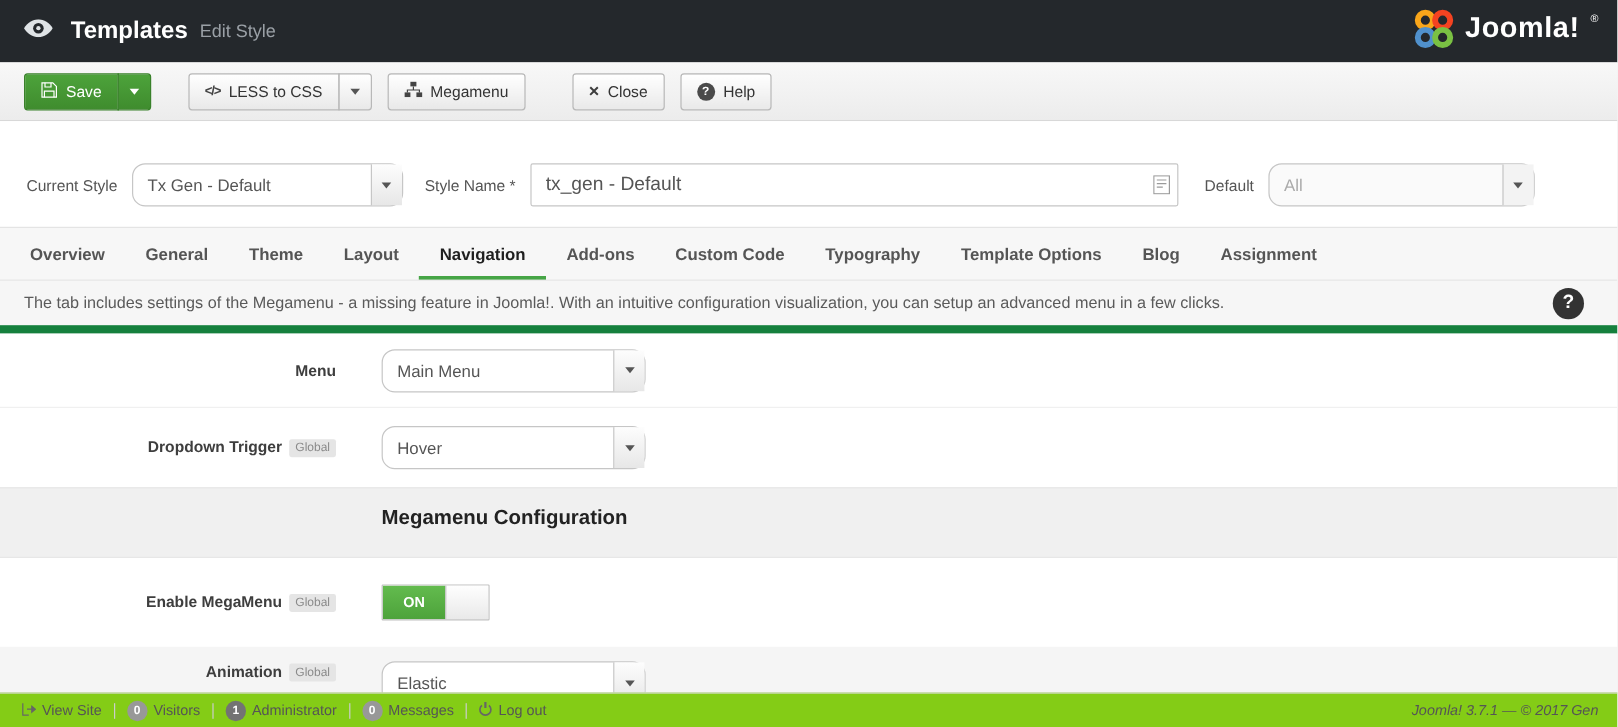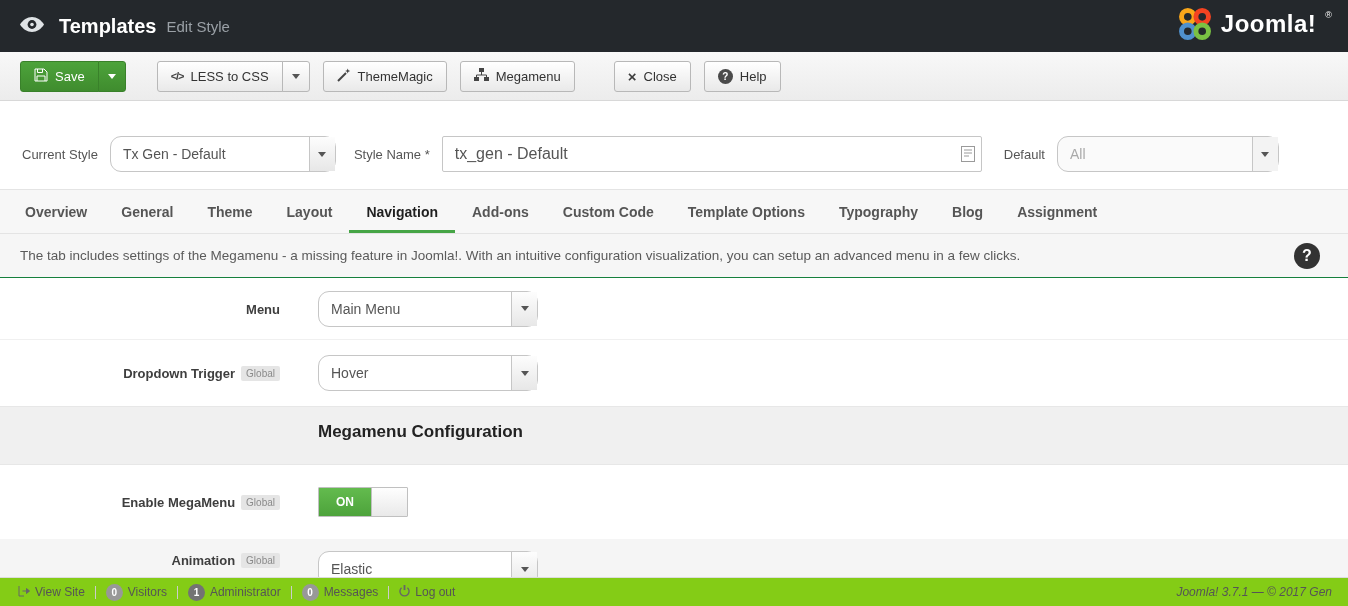--- a/index.html
+++ b/index.html
@@ -45,21 +45,21 @@
   .select.disabled {background:#fafafa; cursor:default;}
   .select.disabled .select-value {color:#aaa;}
   .select.disabled .select-caret {background:#f3f3f3;}
 
   
   .tabs {display:flex; align-items:stretch; background:#f7f7f7; border-top:1px solid #e4e4e4; border-bottom:1px solid #e4e4e4; height:45px; padding:0 8px;}
   .tab {display:flex; align-items:center; padding:3px 17px 0; font-size:14px; font-weight:700; color:#555; cursor:pointer; border-bottom:3px solid transparent;}
   .tab.active {color:#1f1f1f; border-bottom-color:#46a546;}
 
   
-  .infobar {background:#f6f6f6; border-bottom:1px solid #15803d; display:flex; align-items:center; justify-content:space-between; padding:0 20px; height:44px;}
+  .infobar {background:#f6f6f6; border-bottom:7px solid #15803d; display:flex; align-items:center; justify-content:space-between; padding:0 20px; height:44px;}
   .info-text {font-size:13.5px; color:#5a5a5a;}
   .help-circle {width:26px; height:26px; border-radius:50%; background:#333; color:#fff; font-size:16px; font-weight:700; display:flex; align-items:center; justify-content:center; cursor:pointer; flex-shrink:0; margin-right:8px;}
 
   
   .form-row {display:flex; align-items:center;}
   .label-col {width:280px; text-align:right; flex-shrink:0;}
   .field-label {font-size:13px; font-weight:700; color:#3e3e3e;}
   .badge-global {display:inline-block; margin-left:6px; background:#e5e5e5; color:#8a8a8a; font-size:10px; padding:2px 5px; border-radius:2px; font-weight:400; position:relative; top:-1px;}
   .control-col {padding-left:38px; display:flex; align-items:center;}
   .sel-form {width:220px;}
@@ -136,29 +136,20 @@
     <div class="btn-group">
       <button class="btn">
         <span class="code-ic">&lt;/&gt;</span>
         <span>LESS to CSS</span>
       </button>
       <button class="btn caret-btn">
           <span class="caret"></span>
         </button>
     </div>
 
-    <button class="btn">
-      <span>
-        <svg width="14" height="14" viewBox="0 0 14 14">
-            <path d="M1 13L9 5" stroke="#444" stroke-width="2"></path>
-            <path d="M10.7 0.5l.7 1.8 1.8.7-1.8.7-.7 1.8-.7-1.8-1.8-.7 1.8-.7z" fill="#444"></path>
-          </svg>
-      </span>
-      <span>ThemeMagic</span>
-    </button>
 
     <button class="btn">
       <span>
         <svg width="15" height="13" viewBox="0 0 15 13">
             <rect x="5" y="0" width="5" height="4" fill="#444"></rect>
             <rect x="0" y="9" width="5" height="4" fill="#444"></rect>
             <rect x="10" y="9" width="5" height="4" fill="#444"></rect>
             <path d="M7.5 4v3M2.5 9V7h10v2" stroke="#444" fill="none"></path>
           </svg>
       </span>
@@ -206,22 +197,22 @@
   </div>
 
   <nav class="tabs">
     <span class="tab">Overview</span>
     <span class="tab">General</span>
     <span class="tab">Theme</span>
     <span class="tab">Layout</span>
     <span class="tab active">Navigation</span>
     <span class="tab">Add-ons</span>
     <span class="tab">Custom Code</span>
+    <span class="tab">Typography</span>
     <span class="tab">Template Options</span>
-    <span class="tab">Typography</span>
     <span class="tab">Blog</span>
     <span class="tab">Assignment</span>
   </nav>
 
   <div class="infobar">
     <p class="info-text">The tab includes settings of the Megamenu - a missing feature in Joomla!. With an intuitive configuration visualization, you can setup an advanced menu in a few clicks.</p>
     <span class="help-circle">?</span>
   </div>
 
   <main>

